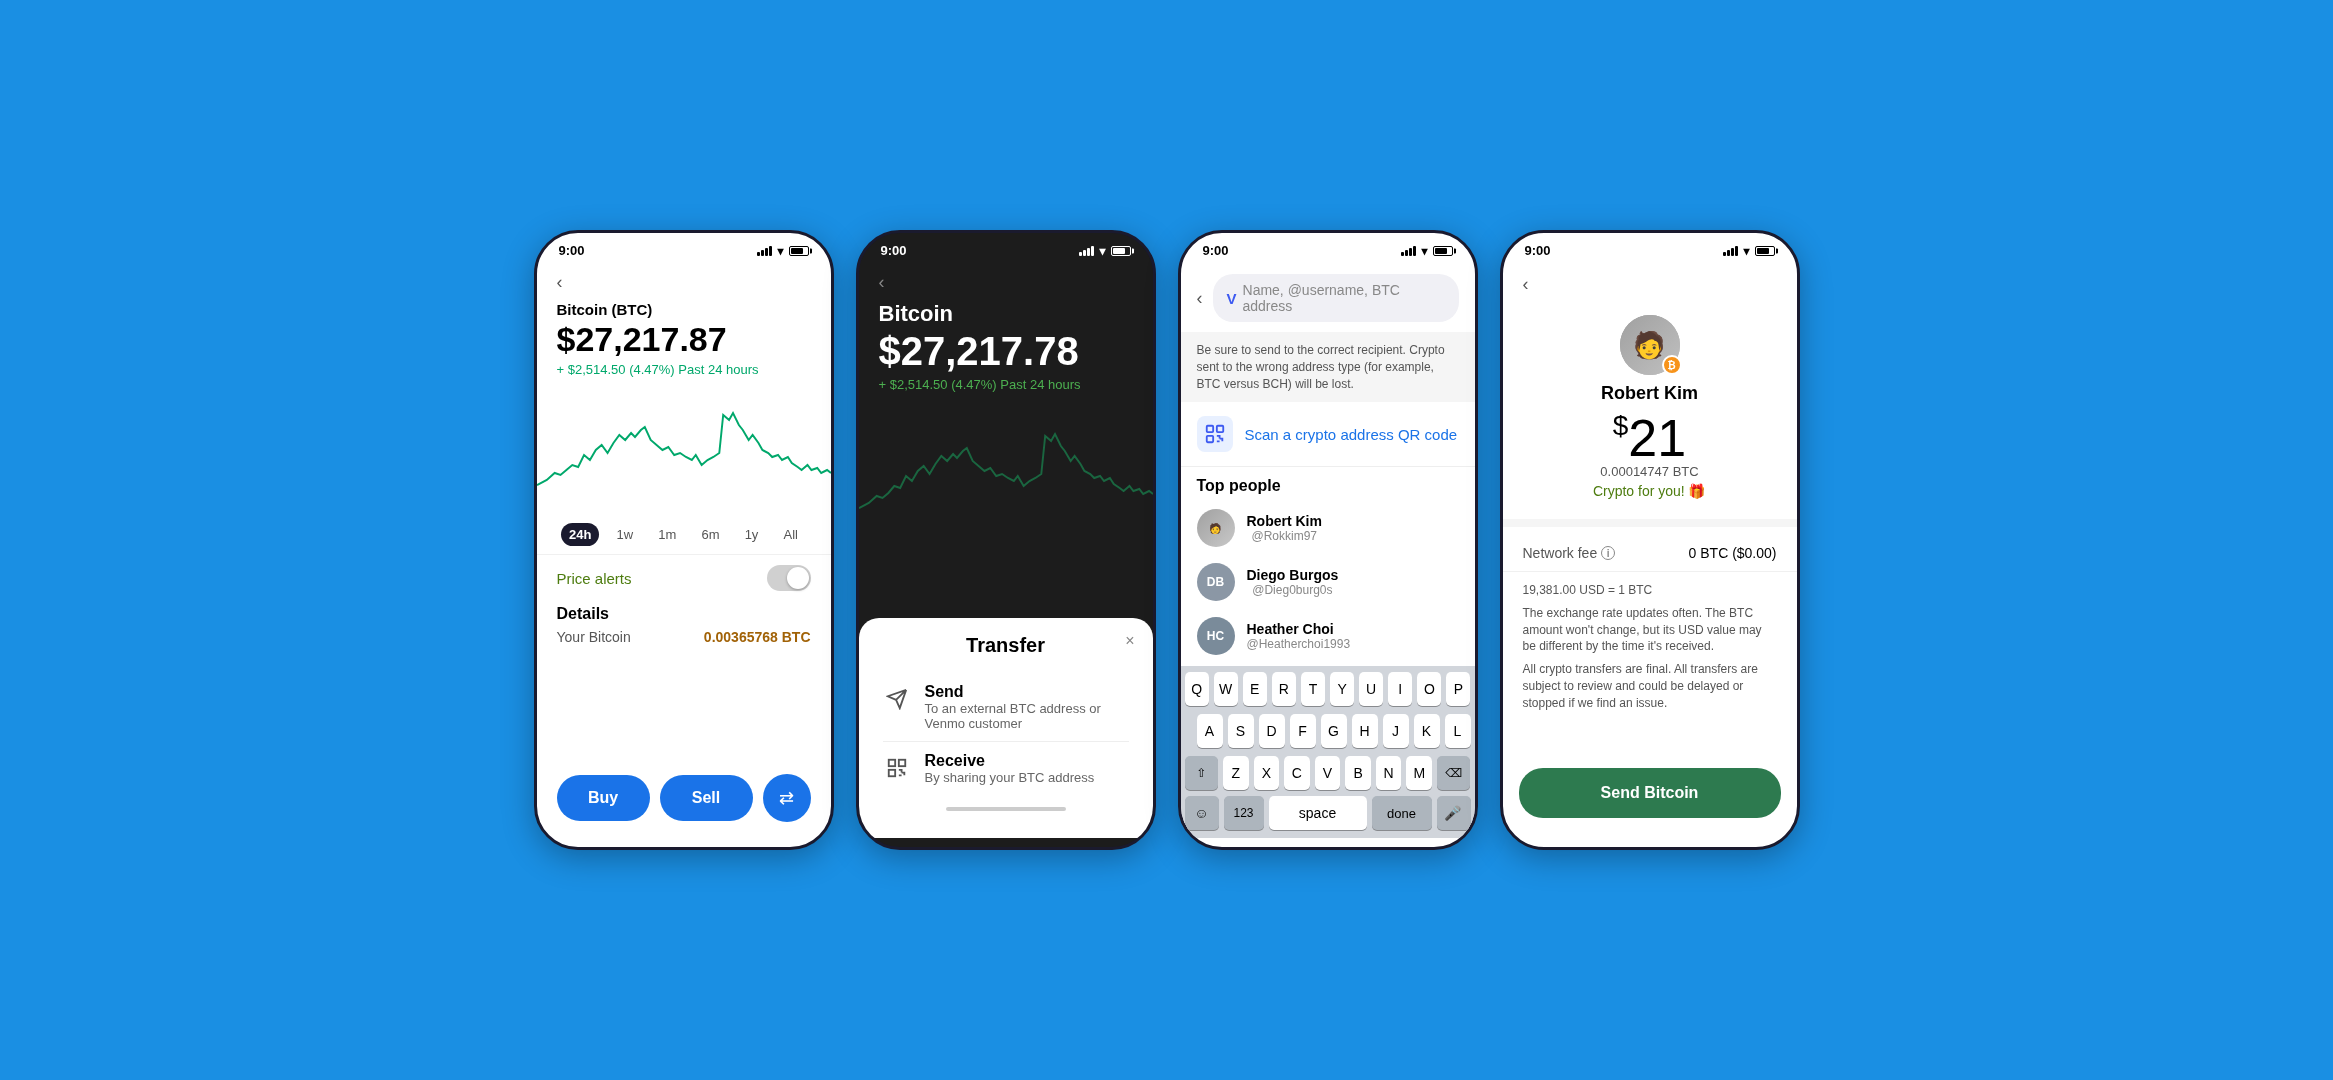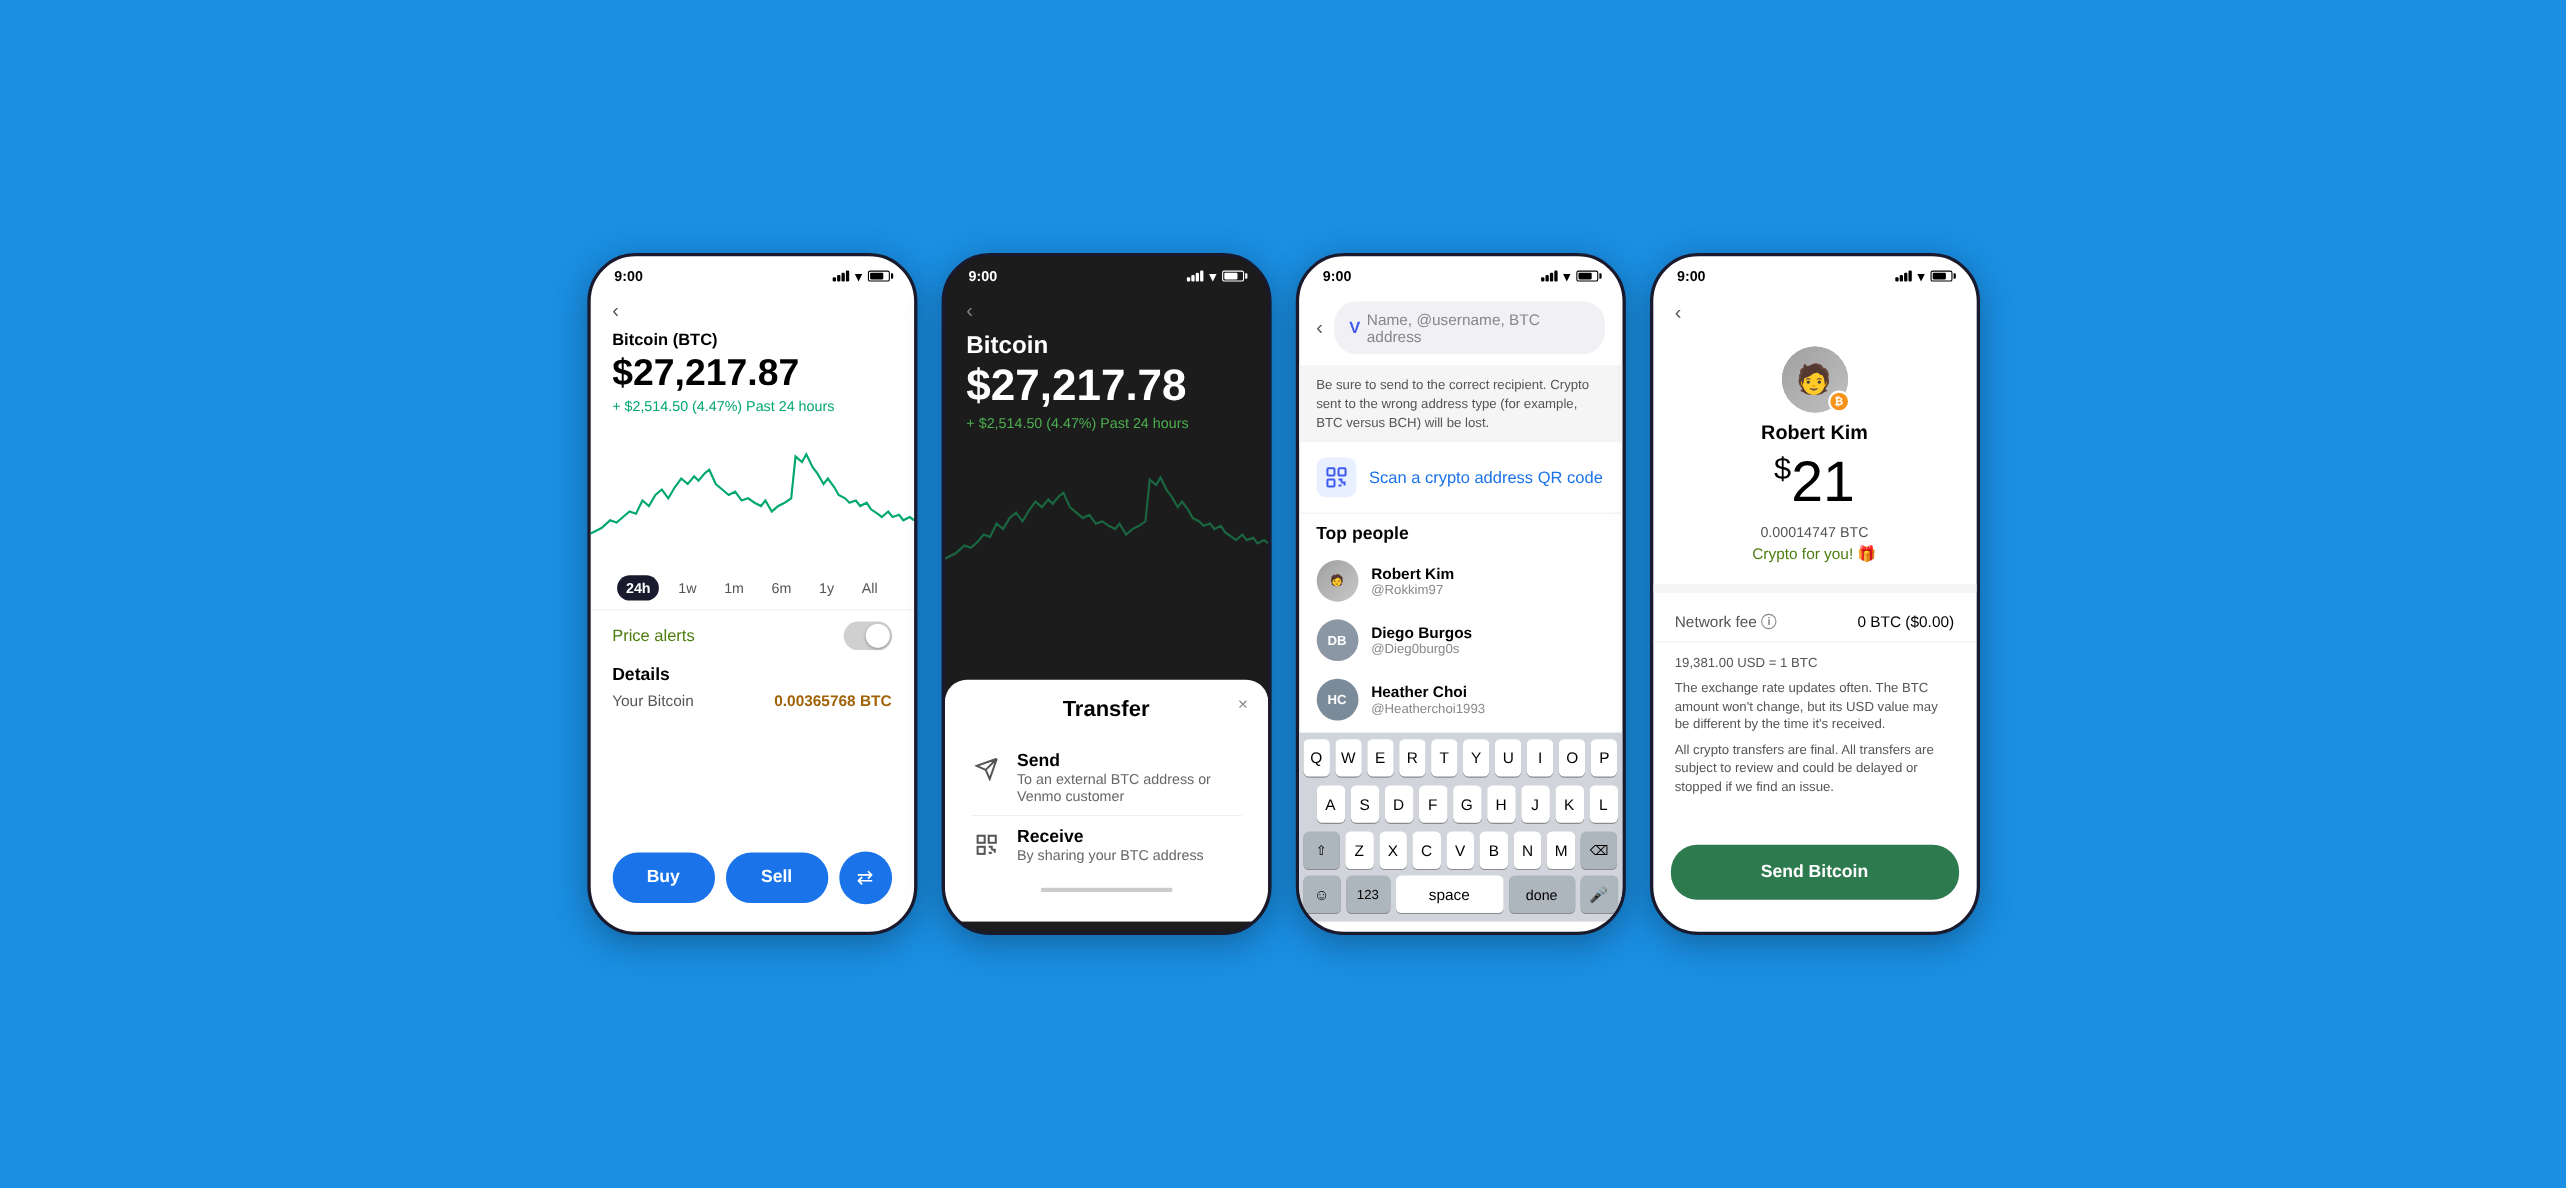--- a/index.html
+++ b/index.html
@@ -293,21 +293,21 @@
       display: flex;
       align-items: center;
       justify-content: center;
       font-size: 12px;
       font-weight: 700;
       color: #fff;
       flex-shrink: 0;
       overflow: hidden;
     }
     .person-name { font-size: 14px; font-weight: 600; color: #000; }
-    .person-handle { font-size: 12px; color: #888; }
+    .person-handle { font-size: 12px; color: #888; text-align: center; }
     
     .keyboard {
       position: absolute;
       bottom: 0; left: 0; right: 0;
       background: #d1d5db;
     }
     .kb-row {
       display: flex;
       justify-content: center;
       gap: 5px;
@@ -395,21 +395,21 @@
       display: flex;
       align-items: center;
       justify-content: center;
       font-size: 10px;
       color: #fff;
       font-weight: 700;
       border: 2px solid #fff;
     }
     .p4-name { font-size: 18px; font-weight: 700; color: #000; margin-top: 8px; margin-bottom: 8px; }
     .p4-amount { font-size: 52px; font-weight: 300; color: #000; line-height: 1; }
-    .p4-btc { font-size: 13px; color: #555; margin-top: 12px; margin-bottom: 4px; }
+    .p4-btc { font-size: 13px; color: #555; margin-top: 0; margin-bottom: 4px; }
     .p4-note { font-size: 14px; color: #4d7c0f; }
     .p4-divider { height: 8px; background: #f5f5f5; margin: 8px 0; }
     .p4-row {
       display: flex;
       justify-content: space-between;
       align-items: center;
       padding: 10px 20px;
       border-bottom: 1px solid #f0f0f0;
     }
     .p4-row-label { font-size: 14px; color: #555; display: flex; align-items: center; gap: 4px; }

